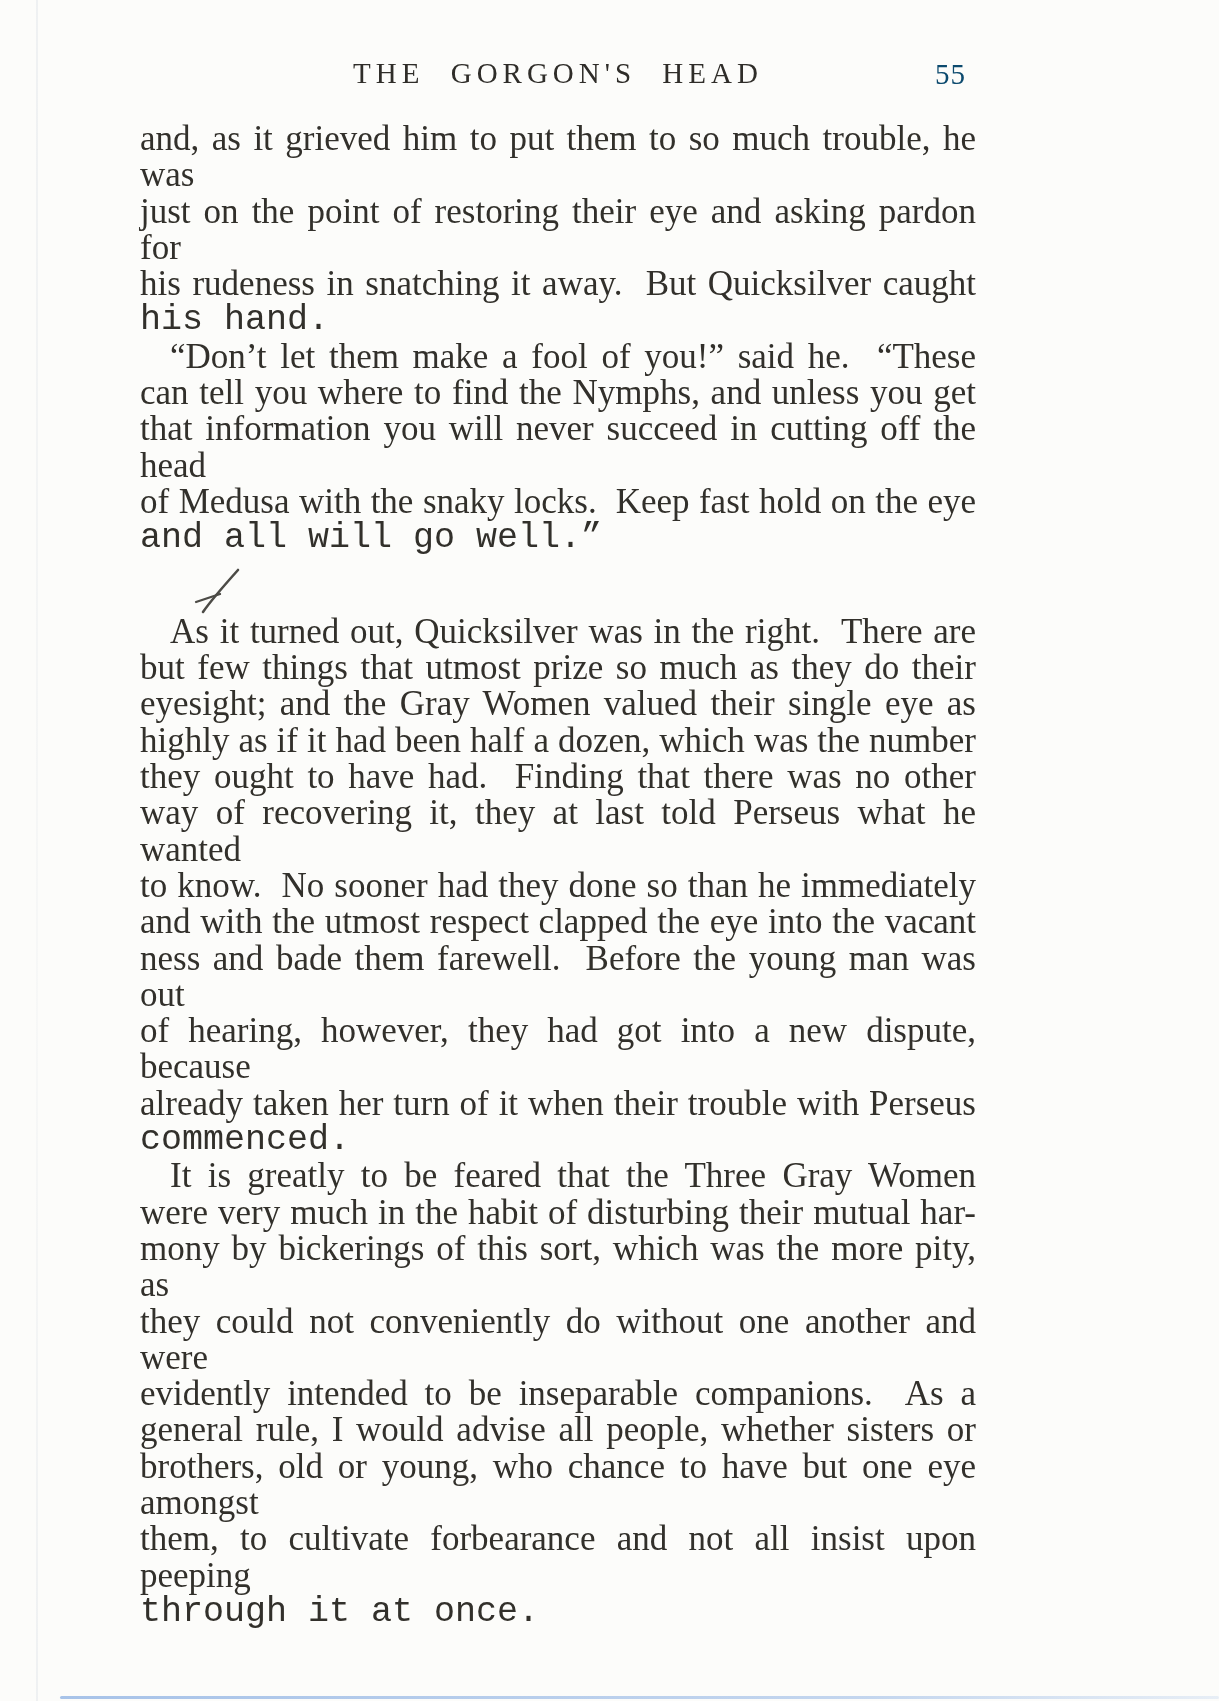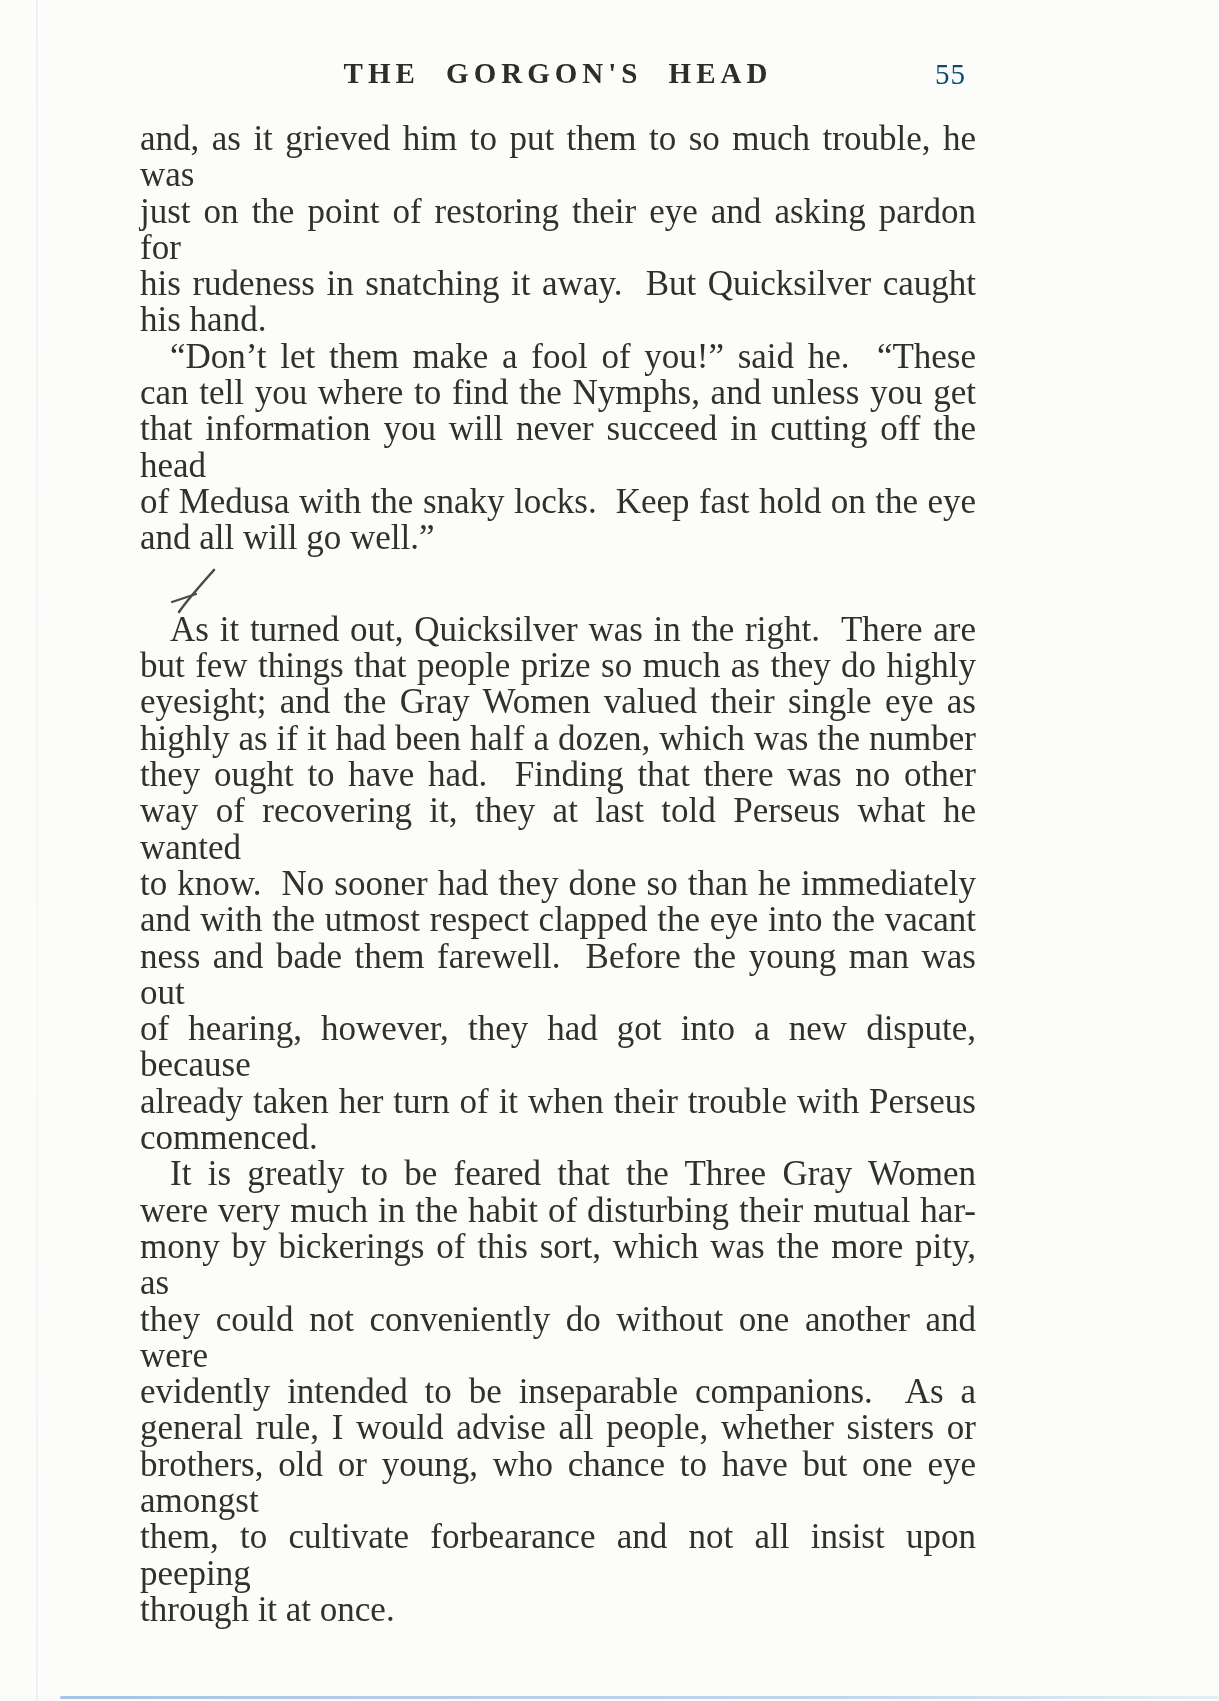--- a/index.html
+++ b/index.html
@@ -43,21 +43,20 @@
     width: 836px;
     height: 42px;
   }
   .running-title {
     display: block;
     text-align: center;
     font-size: 29px;
     letter-spacing: 5px;
     word-spacing: 14px;
     color: #2f2d29;
-    font-weight: bold;
   }
   .page-num {
     position: absolute;
     right: 10px;
     top: 1px;
     font-size: 29px;
     letter-spacing: 1px;
     color: #0c4a6e;
   }
   .text-body {
@@ -67,21 +66,21 @@
     width: 836px;
     font-size: 35px;
     line-height: 36.3px;
   }
   .paragraph { margin: 0; }
   .line {
     text-align: justify;
     text-align-last: justify;
     white-space: pre-wrap;
   }
-  .line.last { text-align-last: left; }
+  .line.last { text-align-last: left; font-family: Liberation Mono, monospace; }
   .paragraph.indent .line:first-child { text-indent: 30px; }
   .hand-mark {
     display: inline-block;
     position: relative;
     top: 10px;
     margin-left: 10px;
     line-height: 0;
   }
 </style>
 </head>
@@ -109,21 +108,21 @@
         <div class="line">of Medusa with the snaky locks.  Keep fast hold on the eye</div>
         <div class="line last">and all will go well.”
   <span class="hand-mark"><svg width="58" height="48" viewBox="0 0 58 48" aria-hidden="true">
               <path d="M11 45 Q20 32 46 3" stroke="#4c4b46" stroke-width="2.6" fill="none" stroke-linecap="round"></path>
               <path d="M4 35 L28 27" stroke="#4c4b46" stroke-width="2.3" fill="none" stroke-linecap="round"></path>
             </svg></span>
 </div>
       </div>
       <div class="paragraph indent">
         <div class="line">As it turned out, Quicksilver was in the right.  There are</div>
-        <div class="line">but few things that people prize so much as they do highly</div>
+        <div class="line">but few things that utmost prize so much as they do their</div>
         <div class="line">eyesight; and the Gray Women valued their single eye as</div>
         <div class="line">highly as if it had been half a dozen, which was the number</div>
         <div class="line">they ought to have had.  Finding that there was no other</div>
         <div class="line">way of recovering it, they at last told Perseus what he wanted</div>
         <div class="line">to know.  No sooner had they done so than he immediately</div>
         <div class="line">and with the utmost respect clapped the eye into the vacant</div>
         <div class="line">ness and bade them farewell.  Before the young man was out</div>
         <div class="line">of hearing, however, they had got into a new dispute, because</div>
         <div class="line">already taken her turn of it when their trouble with Perseus</div>
         <div class="line last">commenced.</div>

